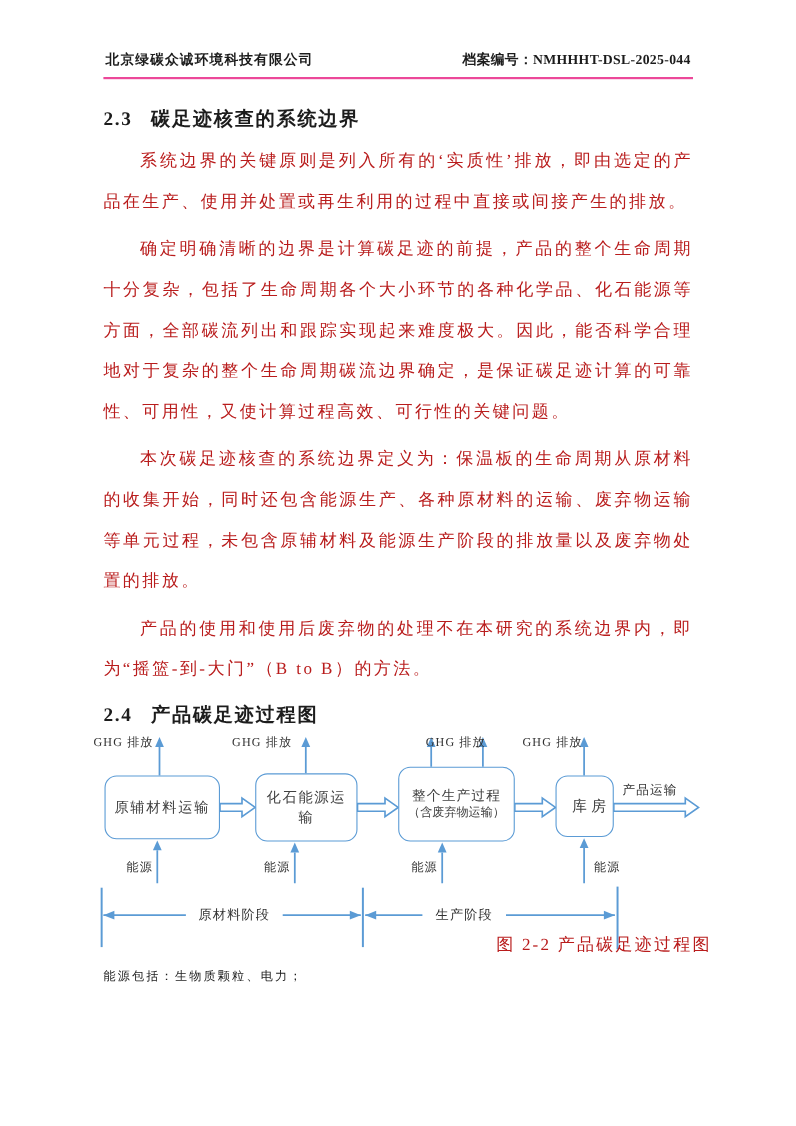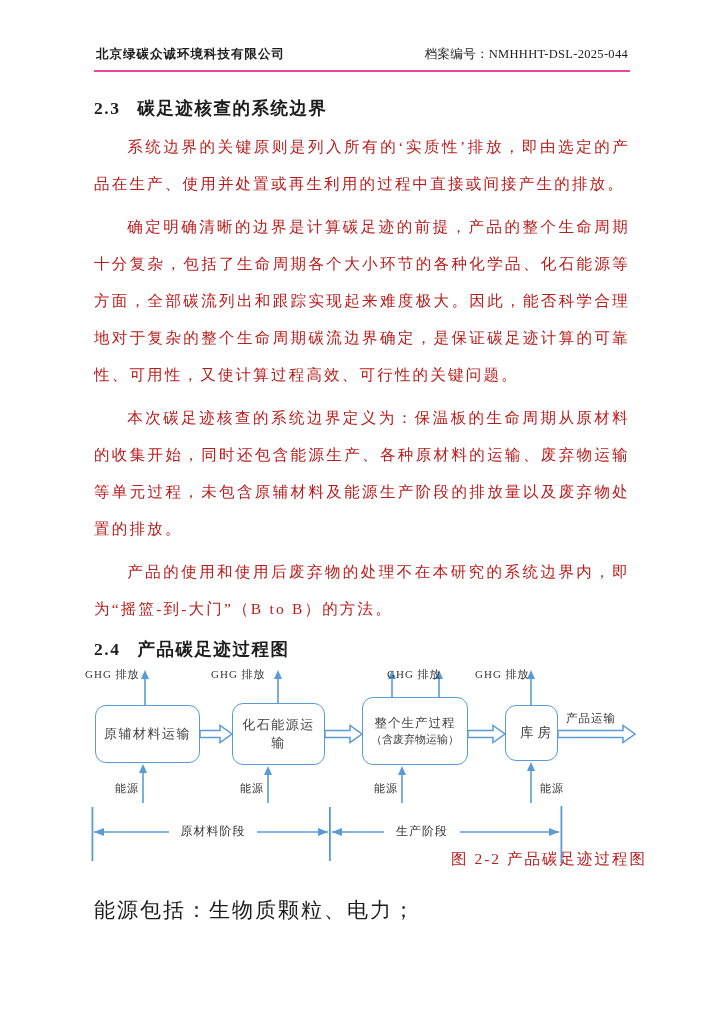--- a/index.html
+++ b/index.html
@@ -8,21 +8,21 @@
     background:#ffffff; overflow:hidden; box-sizing:border-box;
     padding:46px 94px 0 94px;
     font-family:"Liberation Serif","DejaVu Serif",serif; color:#1c1c1c;
   }
   
   .hdr {
     display:flex; justify-content:space-between; align-items:flex-end;
     padding:0 2px 7px 2px; border-bottom:2px solid #ec4899; font-size:12.5px;
   }
   .hdr-company { font-weight:600; letter-spacing:1px; }
-  .hdr-ref { font-weight:400; letter-spacing:.3px; }
+  .hdr-ref { font-weight:700; letter-spacing:.3px; }
   
   .sec-title { display:flex; gap:17px; margin-top:24px; font-size:17.5px; font-weight:700; letter-spacing:1.5px; line-height:24px; }
   .sec-title.s24 { margin-top:10px; }
   
   .para {
     margin:6px 0 0 0; font-size:15.5px; line-height:37px; letter-spacing:2.2px;
     text-align:justify; text-indent:2.15em; color:#b91c1c;
   }
   .para.first { margin-top:8px; }
   .para.intro { line-height:32px; margin-top:4px; }
@@ -39,21 +39,21 @@
   }
   .dg-box .sub { font-size:11px; letter-spacing:0; }
   .dg-box.b2 { padding:0 7px; }
   .dg-box.b3 { font-size:12.5px; letter-spacing:1px; }
   .dg-box.b4 { font-size:13.5px; letter-spacing:4px; }
   .stage-label { position:absolute; top:158px; background:#fff; font-size:12px; letter-spacing:1px; color:#333; text-align:center; }
   .dg-caption {
     position:absolute; top:184px; left:0; width:100%; box-sizing:border-box; padding-left:30px;
     text-align:right; font-size:15.5px; letter-spacing:2px; color:#b91c1c;
   }
-  .footnote { margin-top:18px; font-size:21px; letter-spacing:2px; }
+  .footnote { margin-top:2px; font-size:11px; letter-spacing:2px; }
   .page-num { position:absolute; top:936px; left:0; width:724px; text-align:center; font-size:12.5px; color:#1c1c1c; }
 </style>
 </head>
 <body>
 
 <div class="page">
 
   <div class="hdr">
     <span class="hdr-company">北京绿碳众诚环境科技有限公司</span>
     <span class="hdr-ref">档案编号：NMHHHT-DSL-2025-044</span>

